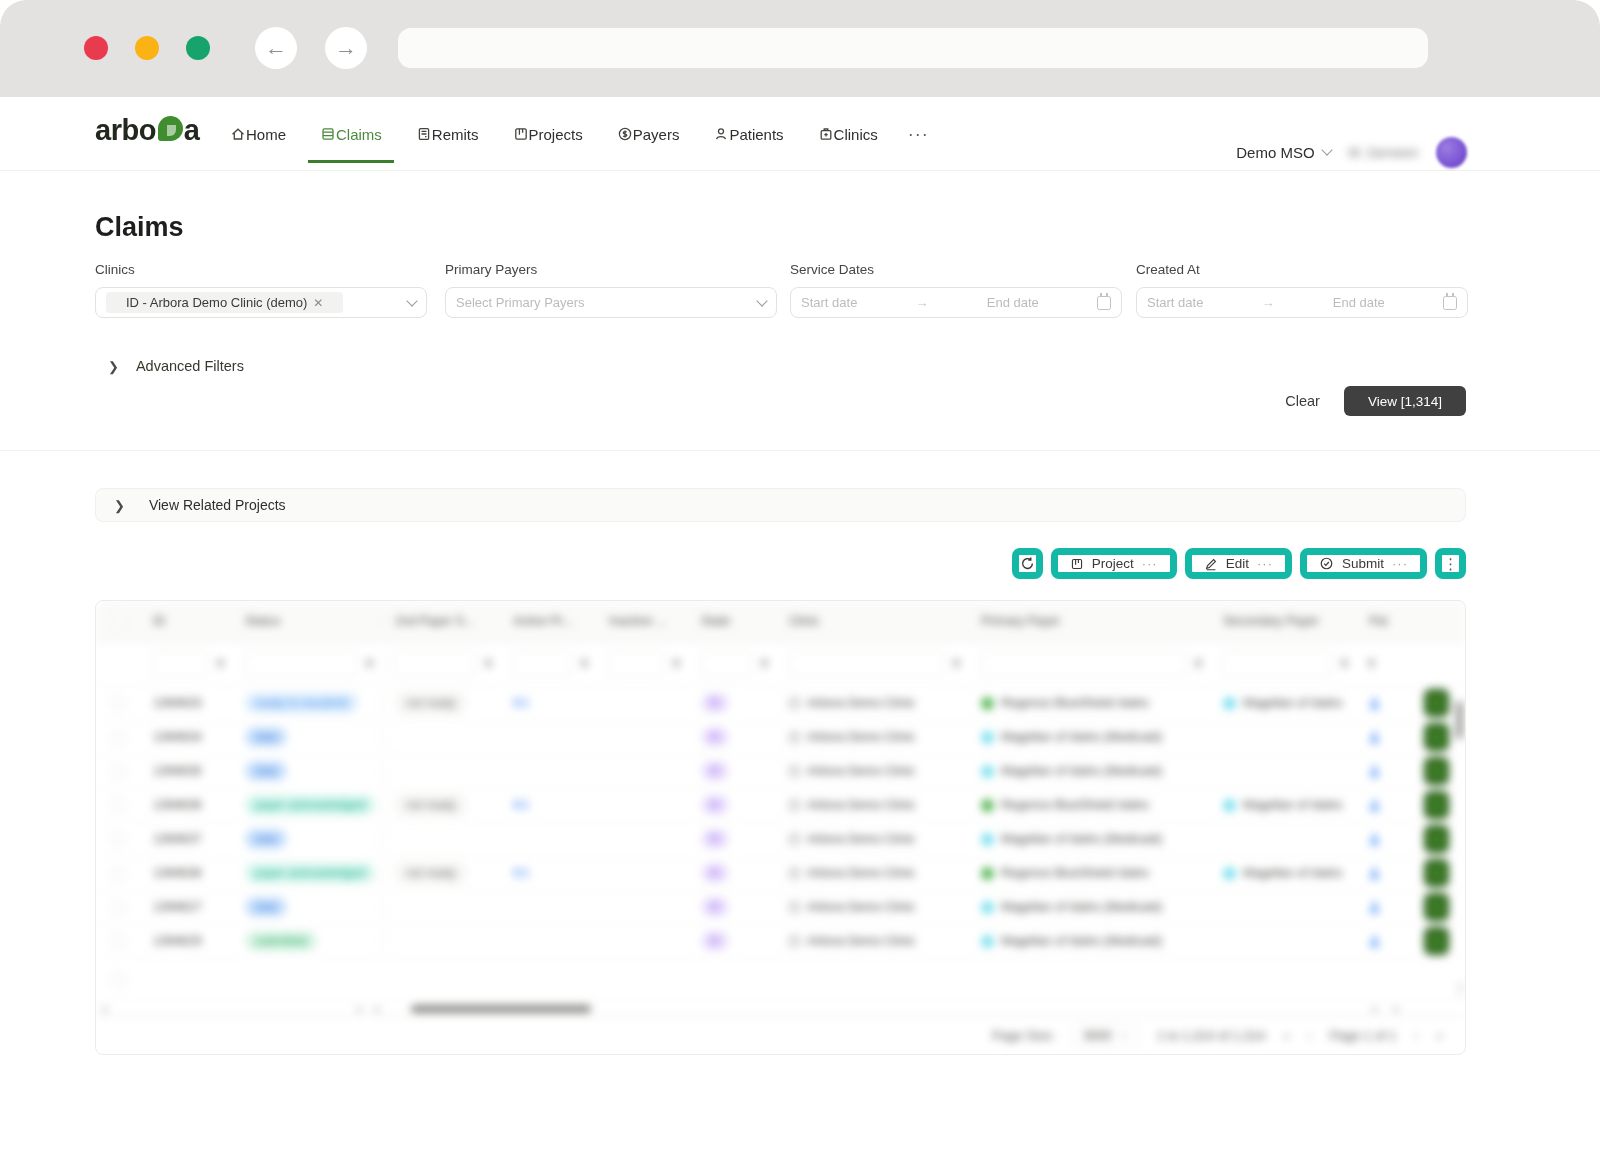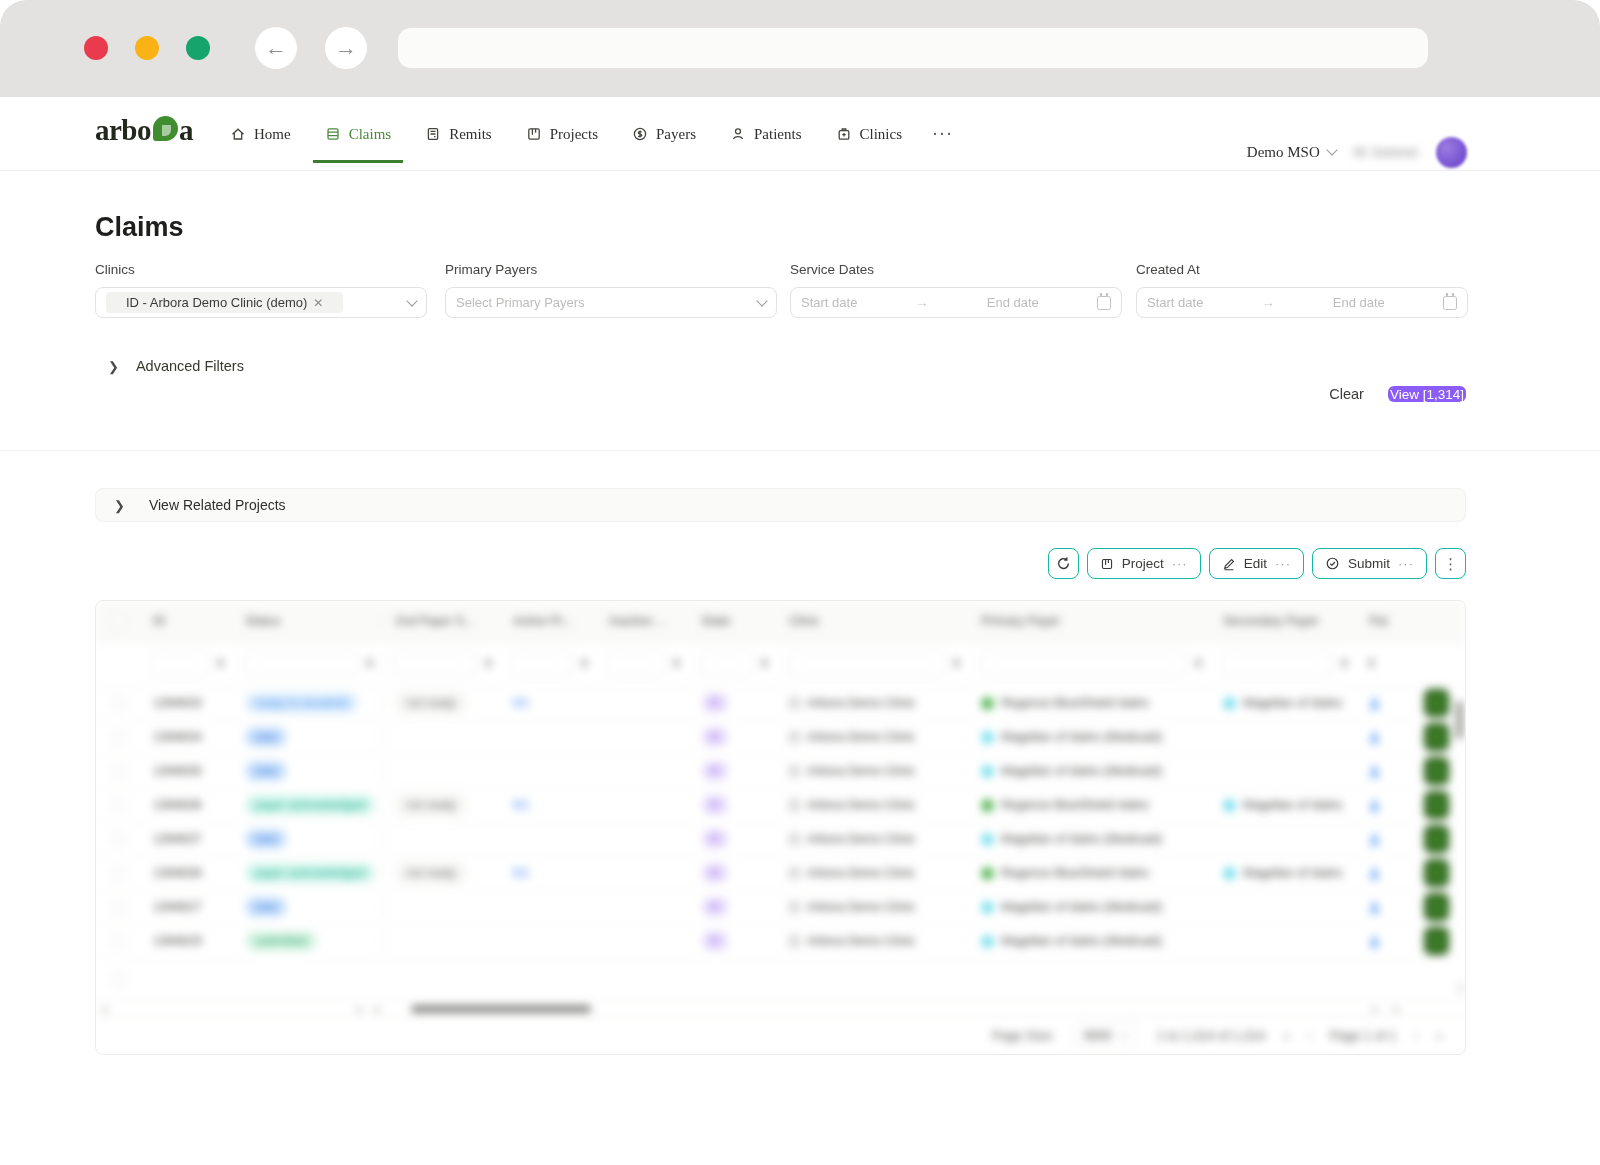--- a/index.html
+++ b/index.html
@@ -9,26 +9,26 @@
 
   
   .chrome{position:absolute;left:0;top:0;width:1600px;height:97px;background:#e3e2e0;border-radius:26px 26px 0 0;}
   .dots{position:absolute;left:84px;top:36px;display:flex;gap:27px;}
   .dot-tl{width:24px;height:24px;border-radius:50%;}
   .navbtn{position:absolute;top:27px;width:42px;height:42px;border-radius:50%;background:#fff;display:flex;align-items:center;justify-content:center;color:#8f8f8d;font-size:22px;line-height:1;}
   .urlbar{position:absolute;left:398px;top:28px;width:1030px;height:40px;background:#fbfbfa;border-radius:13px;}
   .chrome-notch{position:absolute;left:303px;top:97px;width:20px;height:15px;background:#eeedeb;clip-path:polygon(0 0,100% 0,72% 100%,28% 100%);}
 
   
-  .topnav{position:absolute;left:0;top:97px;width:1600px;height:74px;background:#fff;border-bottom:1px solid #efefed;font-family:Liberation Serif, serif;}
+  .topnav{position:absolute;left:0;top:97px;width:1600px;height:74px;background:#fff;border-bottom:1px solid #efefed;}
   .logo{position:absolute;left:95px;top:17px;display:flex;align-items:center;font-size:29px;font-weight:bold;color:#23281f;letter-spacing:-0.5px;}
   .logo-leaf{width:25px;height:25px;border-radius:50% 50% 50% 12%;background:#3f8d2f;margin:0 1px 4px 2px;position:relative;}
   .logo-leaf::after{content:"";position:absolute;left:9px;top:9px;width:9px;height:11px;background:#fff;border-radius:0 0 6px 0;opacity:.55;}
   .navitems{position:absolute;left:218px;top:0;height:74px;display:flex;align-items:center;gap:10px;}
-  .navitem{display:flex;align-items:center;gap:8px;height:58px;padding:0 12px;font-size:15px;color:#2f2f2d;cursor:default;}
+  .navitem{display:flex;align-items:center;height:58px;padding:0 12px;font-size:15px;color:#2f2f2d;cursor:default;}
   .navitem svg{stroke:#45453f;}
   .navitem.active{color:#4b8a3c;border-bottom:3px solid #3c7d2e;padding-top:3px;}
   .navitem.active svg{stroke:#4b8a3c;}
   .nav-more{font-size:18px;color:#5a5a58;letter-spacing:1px;padding:0 8px;}
   .nav-right{position:absolute;right:133px;top:0;height:74px;display:flex;align-items:center;gap:18px;margin-top:18px;}
   .org{display:flex;align-items:center;gap:8px;font-size:15px;color:#2f2f2d;}
   .chev{width:8px;height:8px;border-right:1.6px solid #9a9a98;border-bottom:1.6px solid #9a9a98;transform:rotate(45deg);margin-top:-4px;}
   .user-name{font-size:13px;color:#6a6a68;filter:blur(4px);}
   .avatar{width:31px;height:31px;border-radius:50%;background:radial-gradient(circle at 35% 35%, #9b7ce0, #7a55d4 60%, #6543bd);filter:blur(1.5px);}
 
@@ -42,27 +42,27 @@
   .fplaceholder{font-size:13px;color:#bcbcba;}
   .fctrl .spring{flex:1;}
   .date-arrow{color:#c6c6c4;font-size:13px;}
   .cal{width:14px;height:14px;border:1.3px solid #c2c2c0;border-radius:2.5px;position:relative;}
   .cal::before{content:"";position:absolute;left:2px;top:-4px;width:2px;height:4px;background:#c2c2c0;}
   .cal::after{content:"";position:absolute;right:2px;top:-4px;width:2px;height:4px;background:#c2c2c0;}
   .adv{position:absolute;left:108px;top:358px;display:flex;align-items:center;gap:17px;font-size:14.5px;color:#38382f;}
   .gt{font-size:13px;color:#4a4a48;}
   .actionrow{position:absolute;right:134px;top:386px;display:flex;align-items:center;gap:24px;}
   .clear{font-size:14.5px;color:#3c3c3a;}
-  .viewbtn{height:16px;padding:0 2px;border-radius:6px;background:#8b5cf6;color:#fff;font-size:13.5px;display:flex;align-items:center;}
+  .viewbtn{height:30px;padding:0 24px;border-radius:6px;background:#404040;color:#fff;font-size:13.5px;display:flex;align-items:center;}
   .hr1{position:absolute;left:0;top:450px;width:1600px;border-top:1px solid #f2f2f0;}
   .related{position:absolute;left:95px;top:488px;width:1371px;height:34px;background:#fafaf8;border:1px solid #f0f0ee;border-radius:8px;display:flex;align-items:center;gap:24px;padding:0 18px;font-size:14px;color:#2f2f2d;}
 
   
   .toolbar{position:absolute;right:134px;top:548px;display:flex;align-items:center;gap:8px;}
-  .tbtn{height:31px;border:1px solid #14b8a6;border-radius:8px;background:#fff;display:flex;align-items:center;gap:8px;padding:0 12px;font-size:13.5px;color:#3a3a38;}
+  .tbtn{height:31px;border:7px solid #14b8a6;border-radius:8px;background:#fff;display:flex;align-items:center;gap:8px;padding:0 12px;font-size:13.5px;color:#3a3a38;}
   .tbtn .dots3{color:#9a9a98;font-size:13px;letter-spacing:1px;}
   .tbtn.square{width:31px;justify-content:center;padding:0;}
   .kebab{font-size:15px;color:#5a5a58;}
 
   
   .gridpanel{position:absolute;left:95px;top:600px;width:1371px;height:455px;border:1px solid #ebebe9;border-radius:8px;overflow:hidden;background:#fff;}
   .grid-blur{position:absolute;inset:0;display:flex;flex-direction:column;filter:blur(4px);}
   .grow{display:grid;grid-template-columns:45px 92px 150px 118px 96px 92px 88px 192px 242px 146px 55px 55px;align-items:center;}
   .thead{height:42px;background:#fafaf9;border-bottom:1px solid #f0f0ee;}
   .th{font-size:12.5px;color:#4c4c4a;padding-left:12px;white-space:nowrap;overflow:hidden;}

